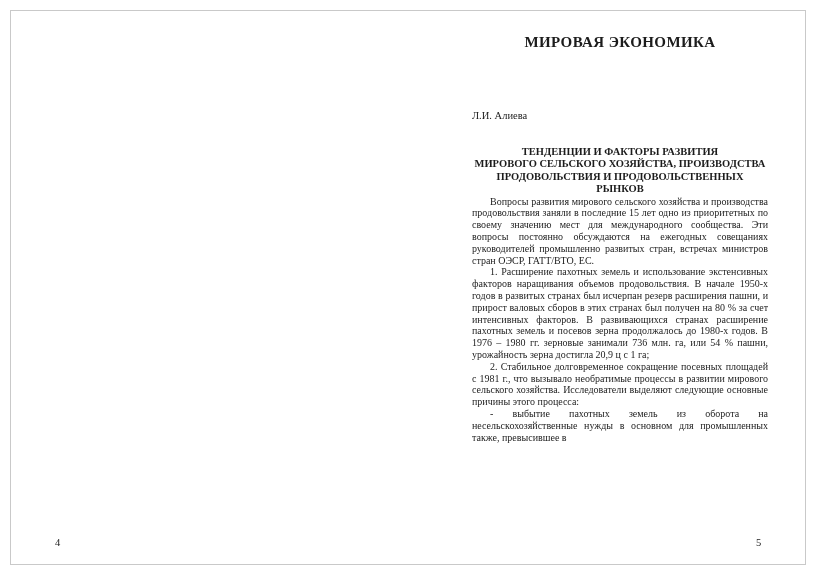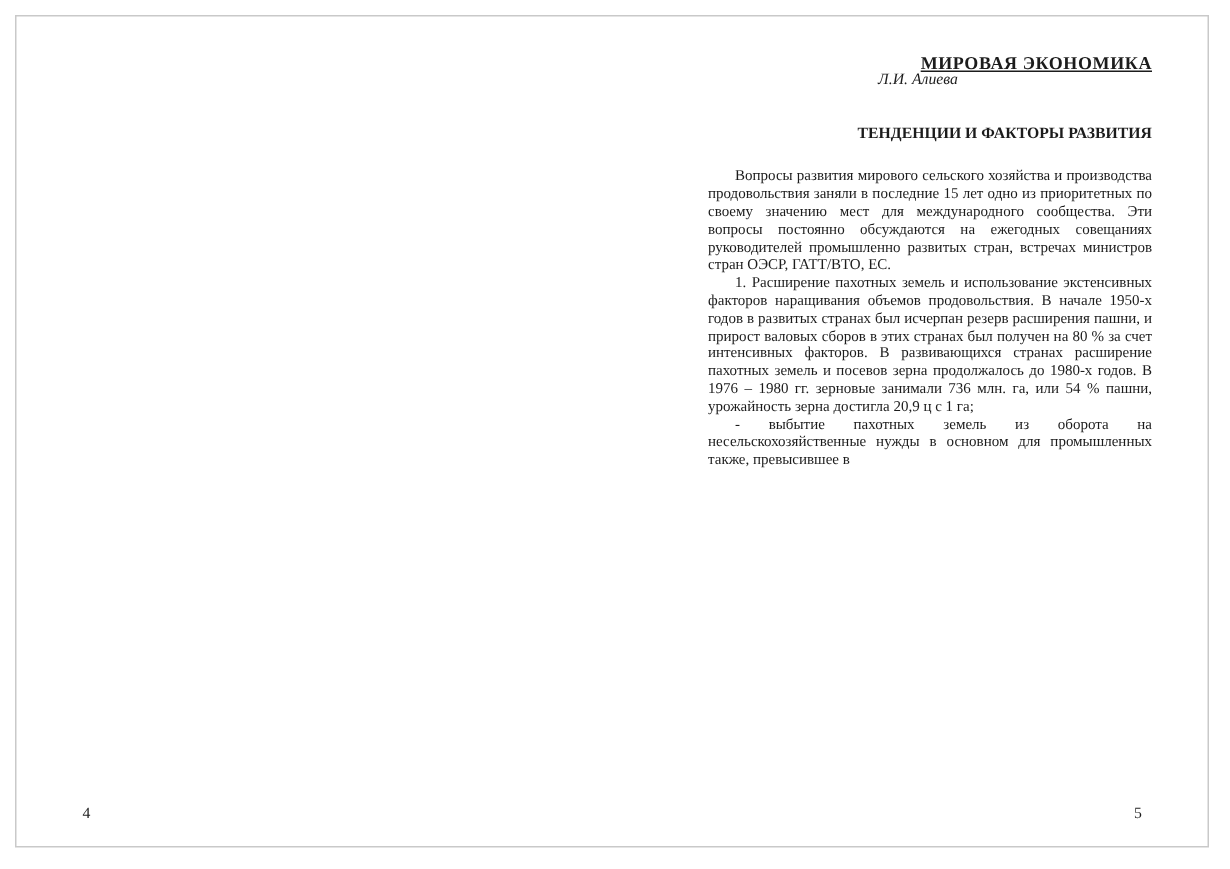--- a/index.html
+++ b/index.html
@@ -24,43 +24,41 @@
       border: 1px solid #c9c9c9;
       box-sizing: border-box;
     }
     .right-page {
       position: absolute;
       left: 472px;
       top: 36px;
       width: 296px;
     }
     .journal-header {
-      text-align: right;
+      text-align: center;
       font-weight: bold;
-      font-size: 12px;
+      font-size: 15px;
       line-height: 12px;
       letter-spacing: 0.4px;
-      text-decoration: underline;
     }
     .author {
-      text-align: center;
-      font-style: italic;
+      margin-top: 62px;
+      text-align: left;
       font-size: 10.5px;
       line-height: 12px;
       padding-right: 16px;
     }
     .title {
       margin-top: 24px;
-      text-align: right;
+      text-align: center;
       font-weight: bold;
       font-size: 10.5px;
       line-height: 12.4px;
     }
     .body-text {
-      margin-top: 16px;
       font-size: 10px;
       line-height: 11.8px;
       text-align: justify;
     }
     .body-text p {
       margin: 0;
       text-indent: 18px;
     }
     .page-num {
       position: absolute;
@@ -81,24 +79,27 @@
 
 <div class="frame"></div>
 
 <div class="right-page">
   <div class="journal-header">МИРОВАЯ ЭКОНОМИКА</div>
 
   <div class="author">Л.И. Алиева</div>
 
   <div class="title">
     <div>ТЕНДЕНЦИИ И ФАКТОРЫ РАЗВИТИЯ</div>
+    <div>МИРОВОГО СЕЛЬСКОГО ХОЗЯЙСТВА, ПРОИЗВОДСТВА</div>
+    <div>ПРОДОВОЛЬСТВИЯ И  ПРОДОВОЛЬСТВЕННЫХ РЫНКОВ</div>
   </div>
 
   <div class="body-text">
     <p>Вопросы развития мирового сельского хозяйства и производства продовольствия заняли в последние 15 лет одно из приоритетных по своему значению мест для международного сообщества. Эти вопросы постоянно обсуждаются на ежегодных совещаниях руководителей промышленно развитых стран, встречах министров стран ОЭСР, ГАТТ/ВТО, ЕС.</p>
     <p>1. Расширение пахотных земель и использование экстенсивных факторов наращивания объемов продовольствия. В начале 1950-х годов в развитых странах был исчерпан резерв расширения пашни, и прирост валовых сборов в этих странах  был получен на 80 % за счет интенсивных факторов. В развивающихся странах расширение пахотных земель и посевов зерна продолжалось до 1980-х годов. В 1976 – 1980 гг. зерновые занимали 736 млн. га, или 54 % пашни, урожайность зерна достигла 20,9 ц с 1 га;</p>
+    <p>2. Стабильное долговременное сокращение посевных площадей с 1981 г., что вызывало необратимые процессы в развитии мирового сельского хозяйства. Исследователи выделяют следующие основные причины этого процесса:</p>
     <p>- выбытие пахотных земель из оборота на несельскохозяйственные нужды  в основном для промышленных также, превысившее в</p>
   </div>
 </div>
 
 <div class="page-num page-num-left">4</div>
 
 <div class="page-num page-num-right">5</div>
 
 </body></html>

